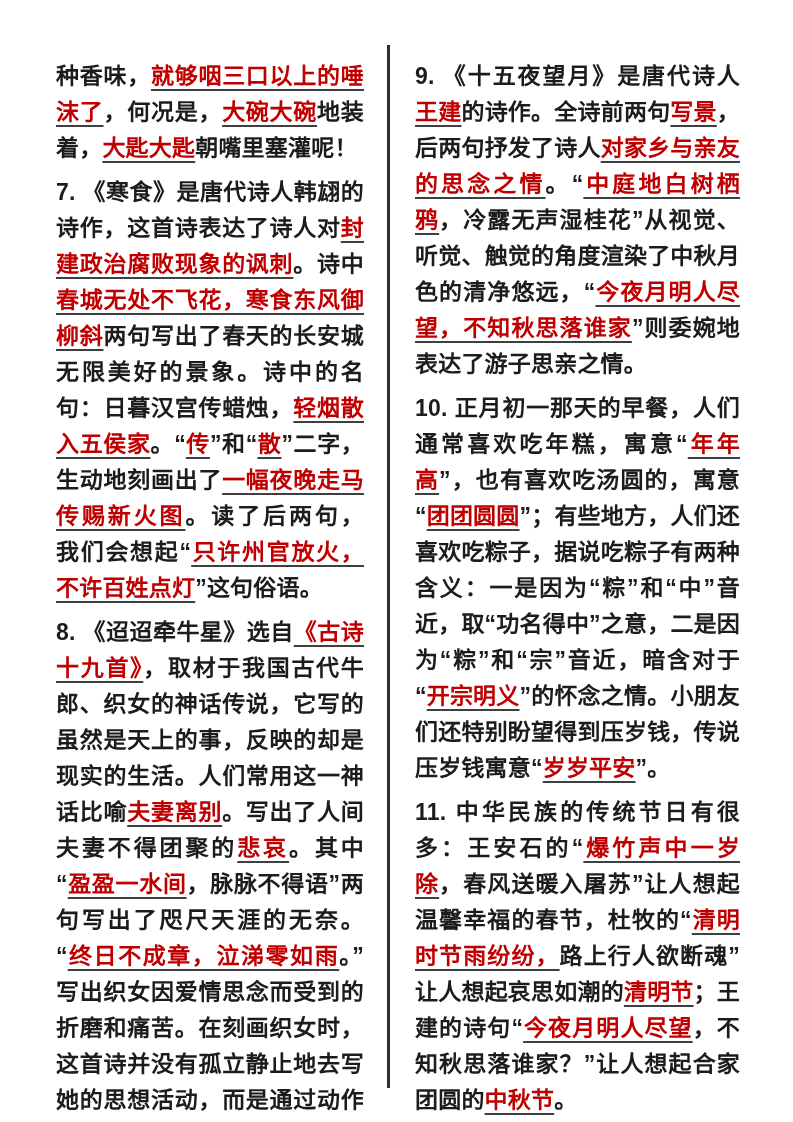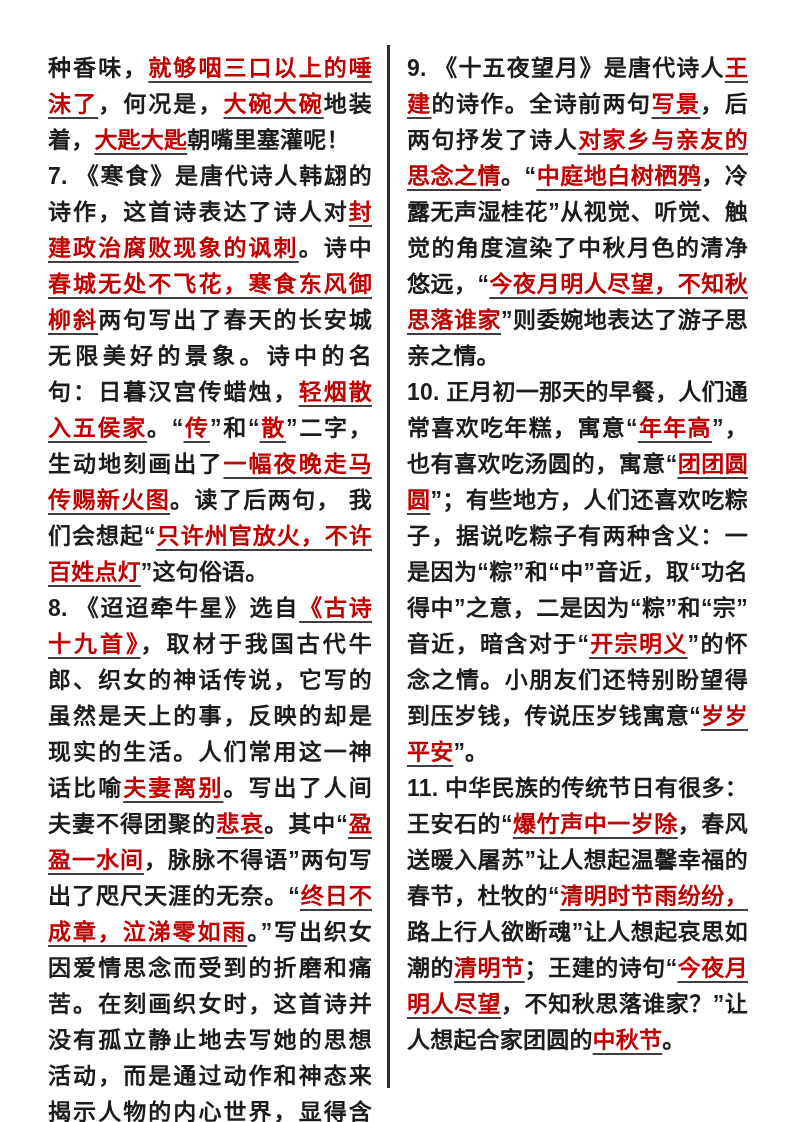--- a/index.html
+++ b/index.html
@@ -26,21 +26,21 @@
     top:50px;
     color:var(--ink);
     font-size:23px;
     line-height:36px;
     font-weight:600;
     text-align:justify;
     letter-spacing:0.2px;
   }
   .column.left{left:48px;width:324px;}
   .column.right{left:407px;width:341px;}
-  .para{margin:0;padding:0;}
+  .para{margin:8px;padding:0;}
   .run{color:var(--ink);}
   .run.hl{
     color:var(--hl);
     font-weight:700;
     text-decoration:underline;
     text-decoration-color:var(--under);
     text-decoration-thickness:2px;
     text-underline-offset:5px;
   }
   .divider{

